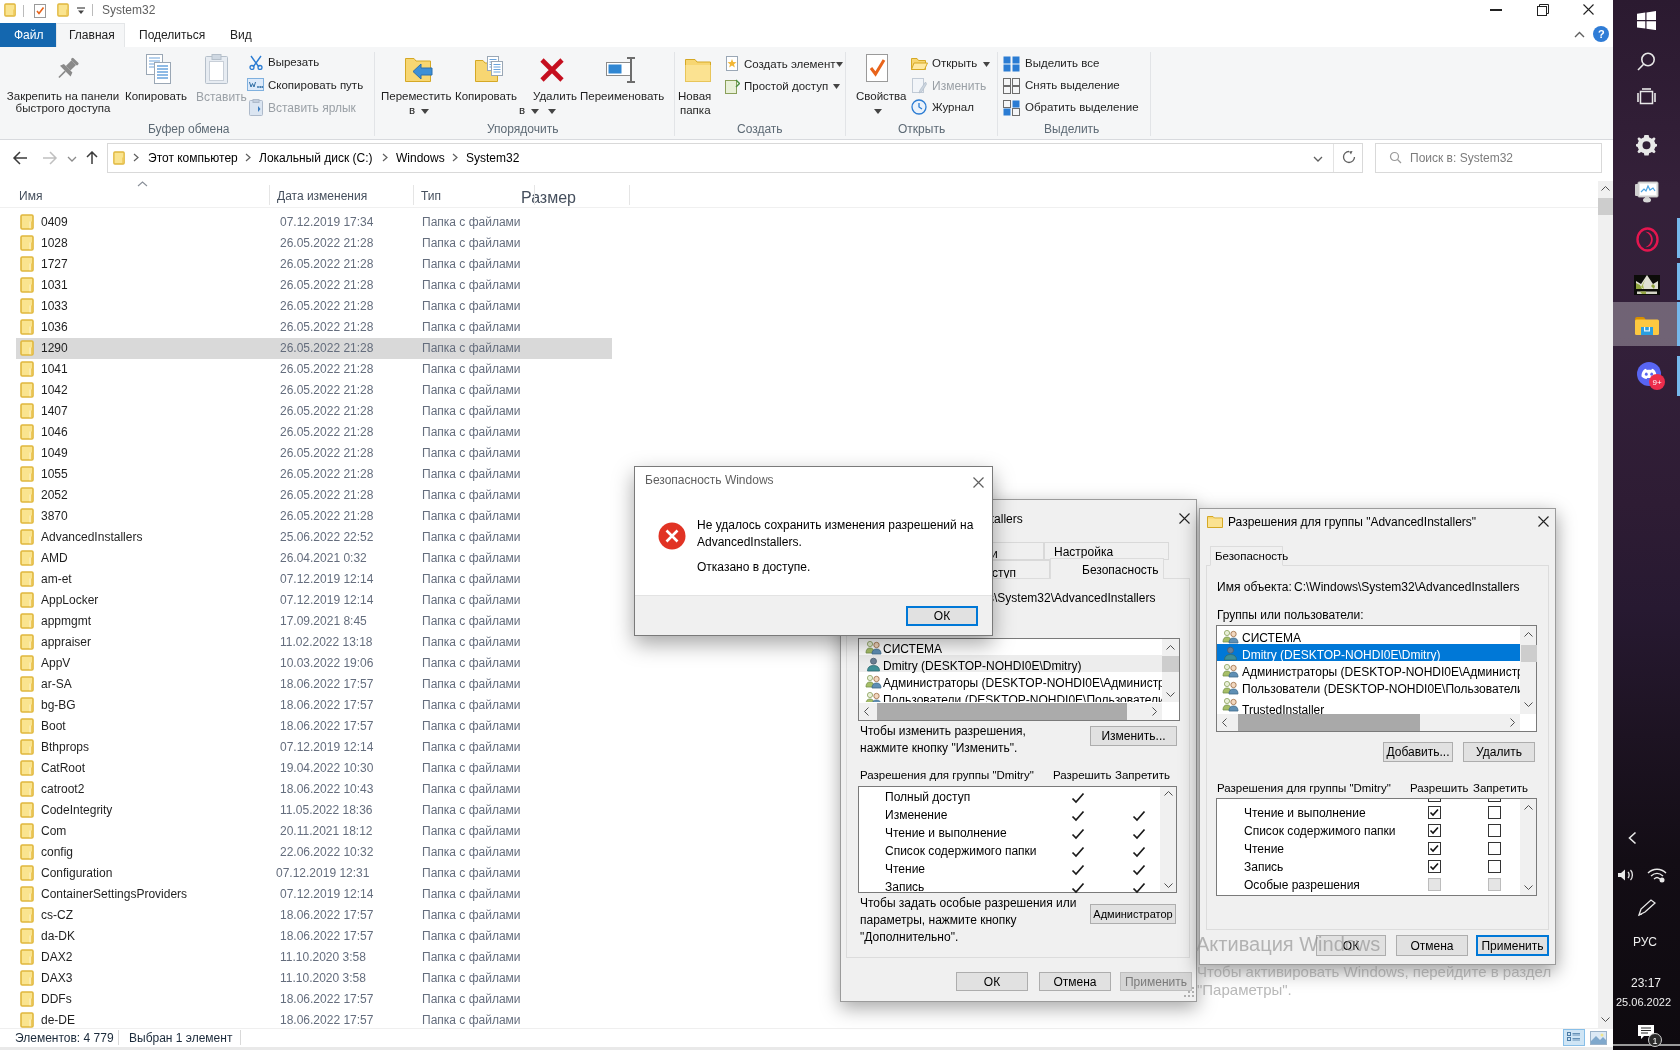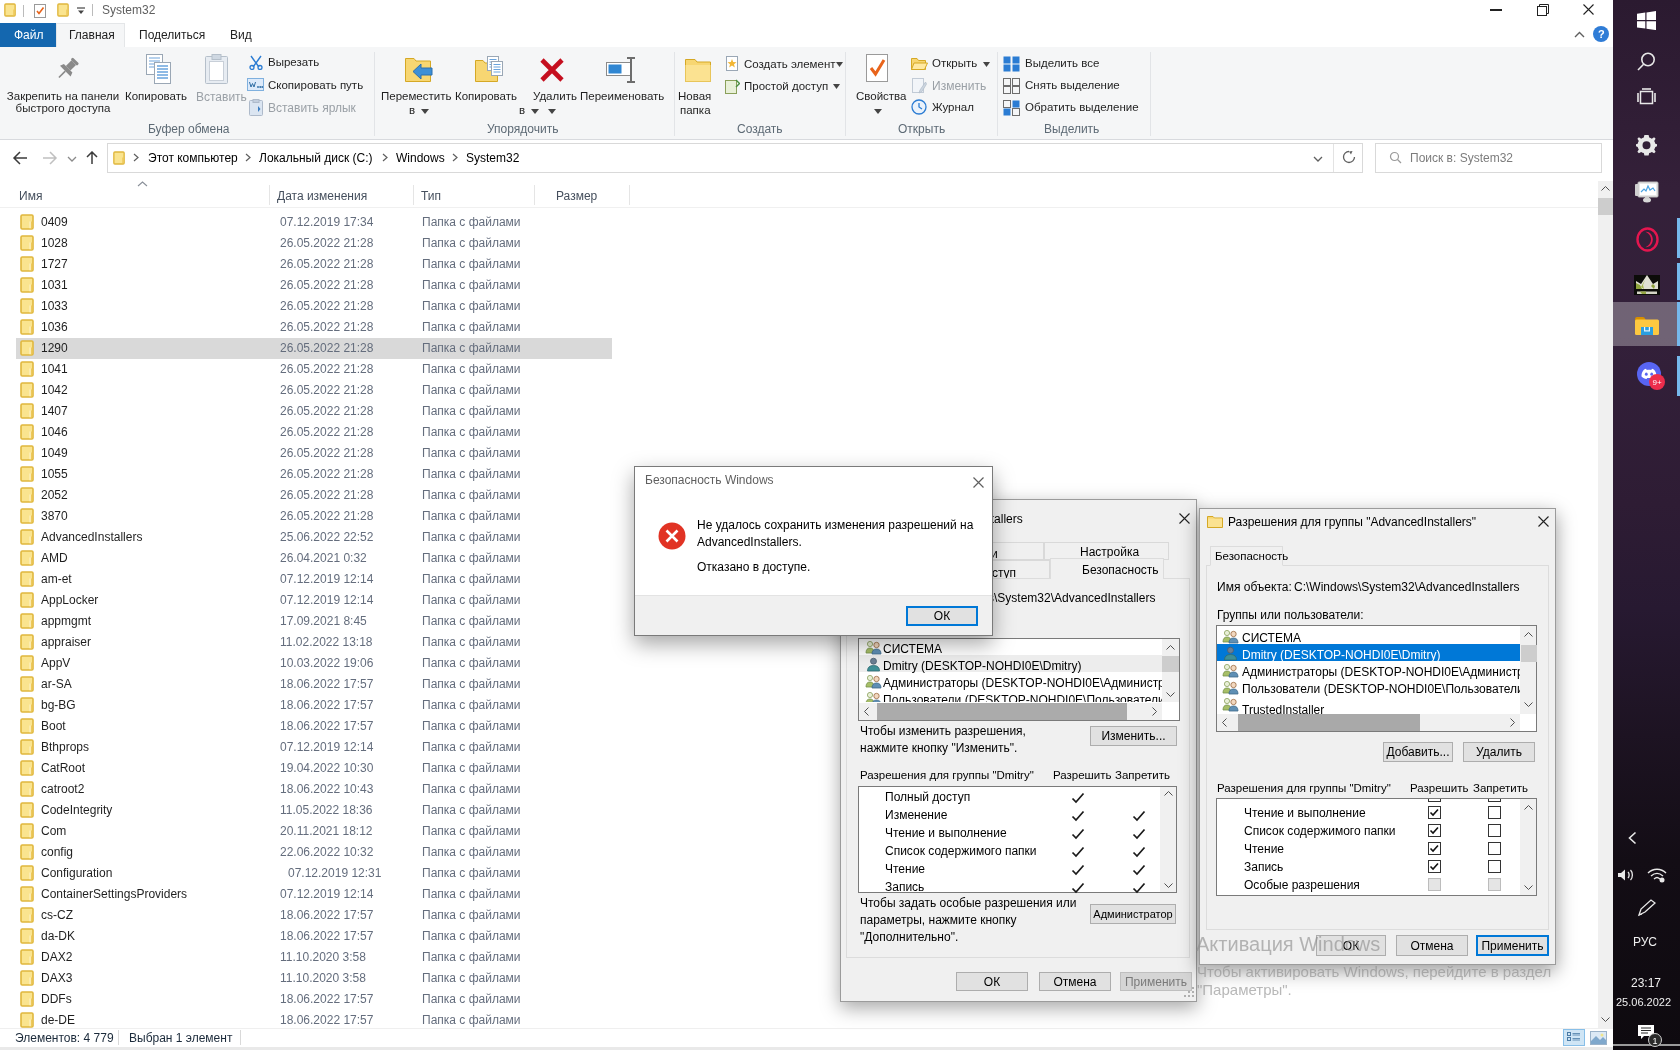--- a/index.html
+++ b/index.html
@@ -287,21 +287,21 @@
   </svg>
 <div class="abs" style="left:1410px;top:151px;font-size:12px;color:#7c7c7c">Поиск в: System32</div>
 
 <div class="abs" style="left:0;top:181px;width:1598px;height:27px;background:#fff;border-bottom:1px solid #f0f0f0"></div>
 <svg class="abs" style="left:137px;top:181px" width="11" height="6" viewBox="0 0 11 6">
 <path d="M1 5 L5.5 1 L10 5" stroke="#8a9099" stroke-width="1.1" fill="none"></path>
   </svg>
 <div class="abs" style="left:19px;top:189px;font-size:12px;color:#454f5d">Имя</div>
 <div class="abs" style="left:277px;top:189px;font-size:12px;color:#454f5d">Дата изменения</div>
 <div class="abs" style="left:421px;top:189px;font-size:12px;color:#454f5d">Тип</div>
-<div class="abs" style="left:556px;top:189px;font-size:12px;color:#454f5d">Размер</div>
+<div class="abs" style="left:521px;top:189px;font-size:16px;color:#454f5d">Размер</div>
 <div class="abs" style="left:269px;top:185px;width:1px;height:20px;background:#e5e5e5"></div>
 <div class="abs" style="left:413px;top:185px;width:1px;height:20px;background:#e5e5e5"></div>
 <div class="abs" style="left:534px;top:185px;width:1px;height:20px;background:#e5e5e5"></div>
 <div class="abs" style="left:629px;top:185px;width:1px;height:20px;background:#e5e5e5"></div>
 
 <svg class="abs" style="left:20px;top:214px" width="14" height="16" viewBox="0 0 14 16">
 <rect x="1" y="1" width="12" height="14" rx="1.2" fill="#fae48f" stroke="#e0b73e" stroke-width="1.6"></rect>
 <path d="M10.2 7.5 L10.2 14.2" stroke="#fdf4cd" stroke-width="1.4"></path>
 <path d="M11.6 7.5 L11.6 14.2" stroke="#eec95a" stroke-width="1.6"></path>
 </svg>
@@ -548,21 +548,21 @@
 </svg>
 <div class="abs fname" style="left:41px;top:845px">config</div>
 <div class="abs fmeta" style="left:280px;top:845px">22.06.2022 10:32</div>
 <div class="abs fmeta" style="left:422px;top:845px">Папка с файлами</div>
 <svg class="abs" style="left:20px;top:865px" width="14" height="16" viewBox="0 0 14 16">
 <rect x="1" y="1" width="12" height="14" rx="1.2" fill="#fae48f" stroke="#e0b73e" stroke-width="1.6"></rect>
 <path d="M10.2 7.5 L10.2 14.2" stroke="#fdf4cd" stroke-width="1.4"></path>
 <path d="M11.6 7.5 L11.6 14.2" stroke="#eec95a" stroke-width="1.6"></path>
 </svg>
 <div class="abs fname" style="left:41px;top:866px">Configuration</div>
-<div class="abs fmeta" style="left:288px;top:866px">07.12.2019 12:31</div>
+<div class="abs fmeta" style="left:276px;top:866px">07.12.2019 12:31</div>
 <div class="abs fmeta" style="left:422px;top:866px">Папка с файлами</div>
 <svg class="abs" style="left:20px;top:886px" width="14" height="16" viewBox="0 0 14 16">
 <rect x="1" y="1" width="12" height="14" rx="1.2" fill="#fae48f" stroke="#e0b73e" stroke-width="1.6"></rect>
 <path d="M10.2 7.5 L10.2 14.2" stroke="#fdf4cd" stroke-width="1.4"></path>
 <path d="M11.6 7.5 L11.6 14.2" stroke="#eec95a" stroke-width="1.6"></path>
 </svg>
 <div class="abs fname" style="left:41px;top:887px">ContainerSettingsProviders</div>
 <div class="abs fmeta" style="left:280px;top:887px">07.12.2019 12:14</div>
 <div class="abs fmeta" style="left:422px;top:887px">Папка с файлами</div>
 <svg class="abs" style="left:20px;top:907px" width="14" height="16" viewBox="0 0 14 16">
@@ -642,21 +642,21 @@
 <div class="abs" style="left:0;top:1047px;width:1613px;height:3px;background:#e9e9e9"></div>
 
 <div class="abs" style="left:840px;top:499px;width:357px;height:503px;background:#f0f0f0;border:1px solid #9b9b9b;box-shadow:0 6px 18px rgba(0,0,0,0.35)"></div>
 <div class="abs dtext" style="left:862px;top:512px">Свойства: AdvancedInstallers</div>
 <svg class="abs" style="left:1179px;top:513px" width="11" height="11" viewBox="0 0 11 11">
 <path d="M0.5 0.5 L10.5 10.5 M10.5 0.5 L0.5 10.5" stroke="#222" stroke-width="1.1"></path>
   </svg>
 <div class="abs" style="left:870px;top:542px;width:174px;height:18px;background:#f0f0f0;border:1px solid #d9d9d9"></div>
 <div class="abs dtext" style="left:991px;top:547px">и</div>
 <div class="abs" style="left:1044px;top:542px;width:125px;height:18px;background:#f0f0f0;border:1px solid #d9d9d9"></div>
-<div class="abs dtext" style="left:1080px;top:545px">Настройка</div>
+<div class="abs dtext" style="left:1054px;top:545px">Настройка</div>
 <div class="abs" style="left:940px;top:560px;width:110px;height:18px;background:#f0f0f0;border:1px solid #d9d9d9;border-bottom:none"></div>
 <div class="abs dtext" style="left:977px;top:566px">Доступ</div>
 <div class="abs" style="left:846px;top:578px;width:344px;height:380px;background:#f0f0f0;border:1px solid #dcdcdc"></div>
 <div class="abs" style="left:1050px;top:558px;width:114px;height:21px;background:#f0f0f0;border:1px solid #dcdcdc;border-bottom:none"></div>
 <div class="abs dtext" style="left:1082px;top:563px">Безопасность</div>
 <div class="abs dtext" style="left:930px;top:591px">C:\Windows\System32\AdvancedInstallers</div>
 <div class="abs" style="left:858px;top:638px;width:322px;height:83px;background:#fff;border:1px solid #7a7a7a"></div>
 <div class="abs" style="left:859px;top:639px;width:303px;height:63px;overflow:hidden">
 <div class="abs" style="left:0px;top:16px;width:303px;height:17px;background:#ededed"></div>
 <svg class="abs" style="left:6px;top:1px" width="17" height="15" viewBox="0 0 17 15">

